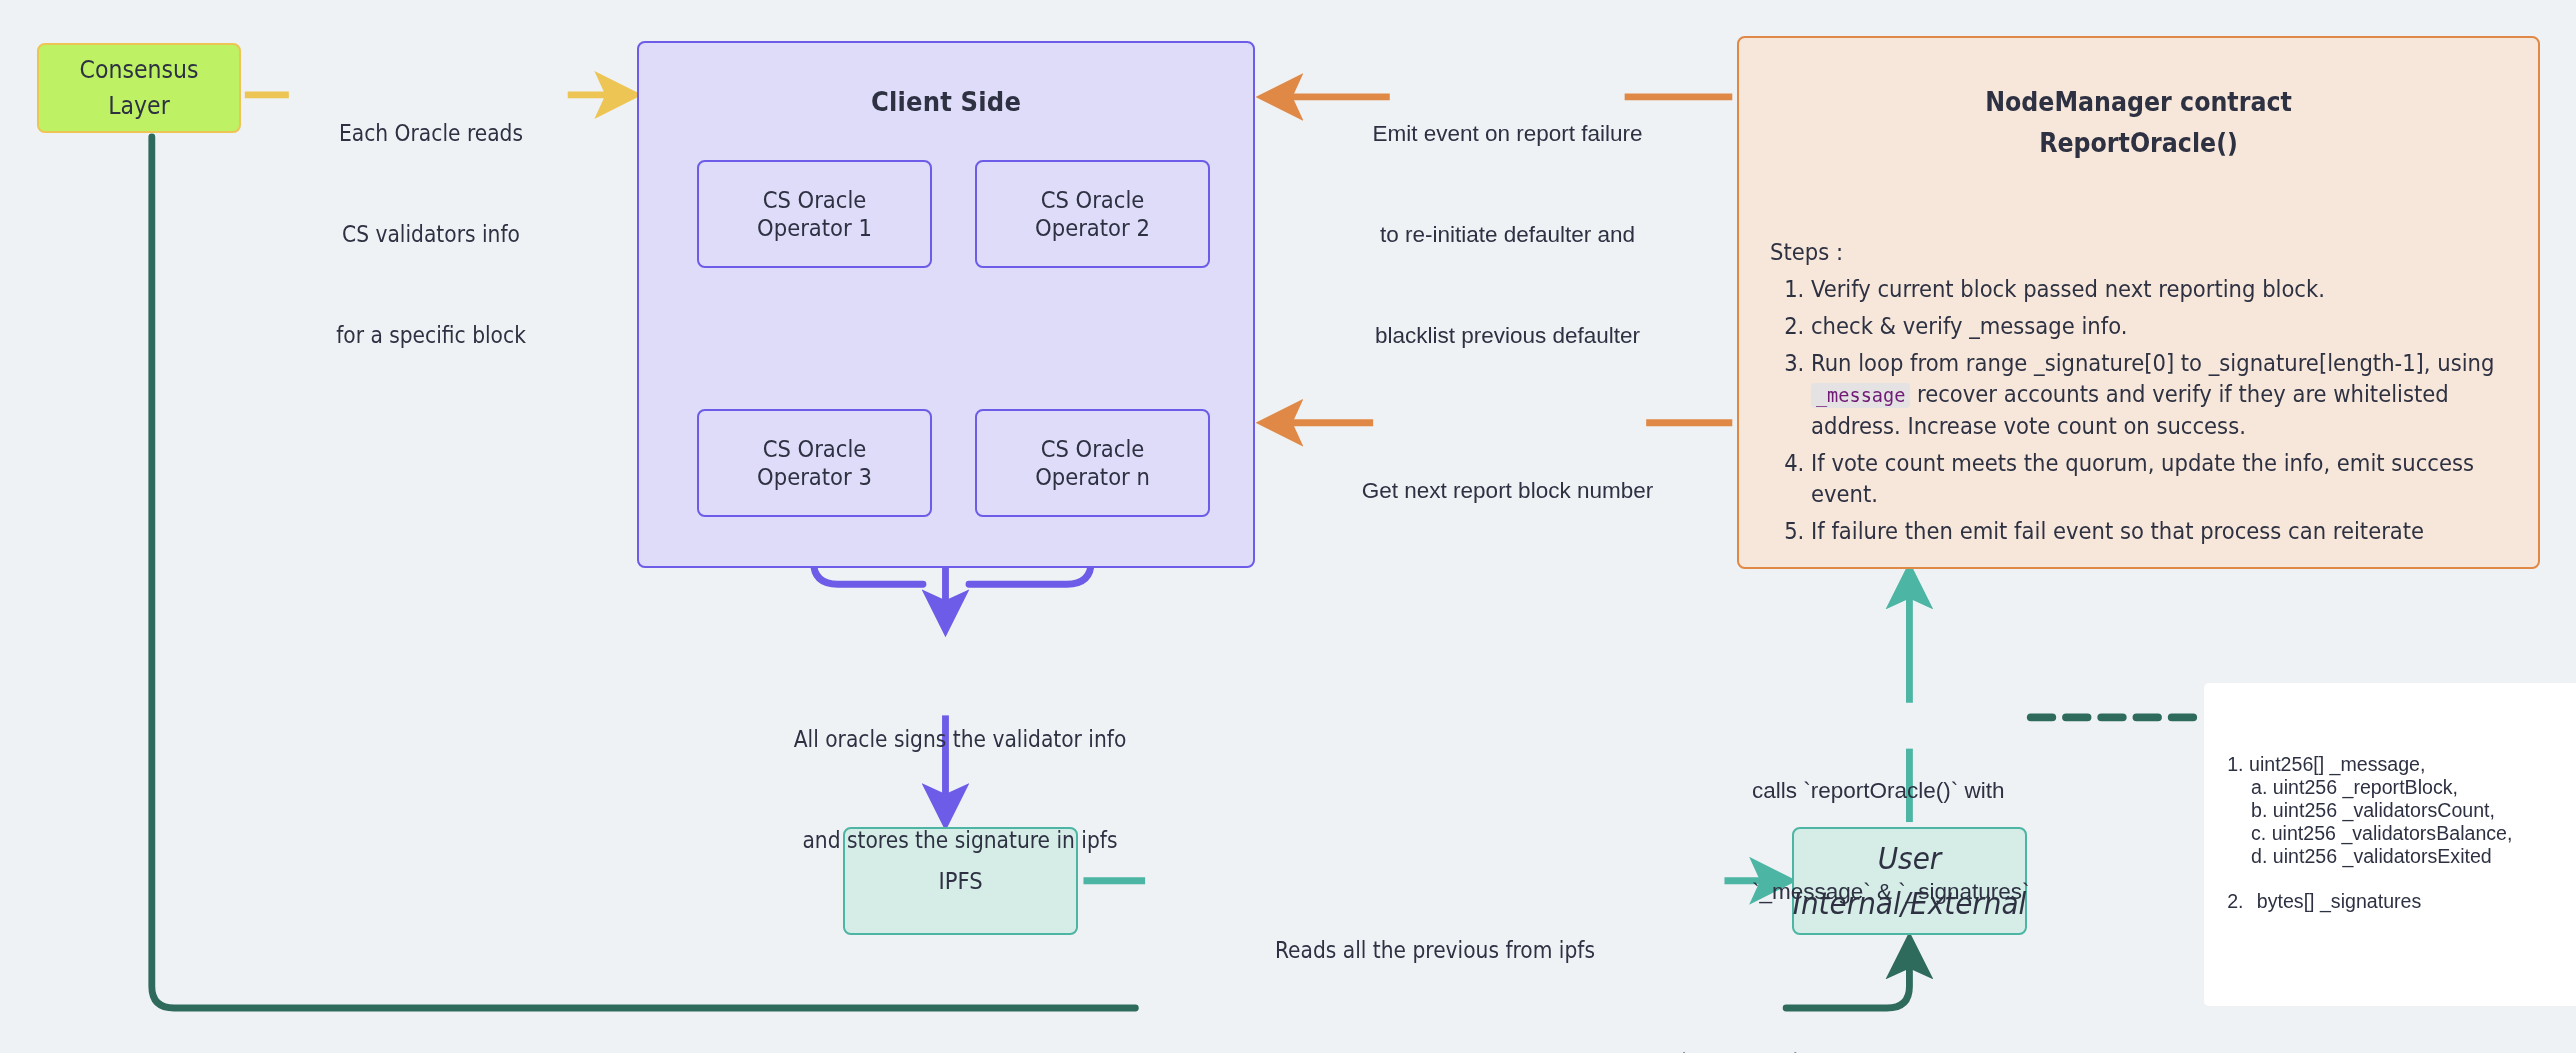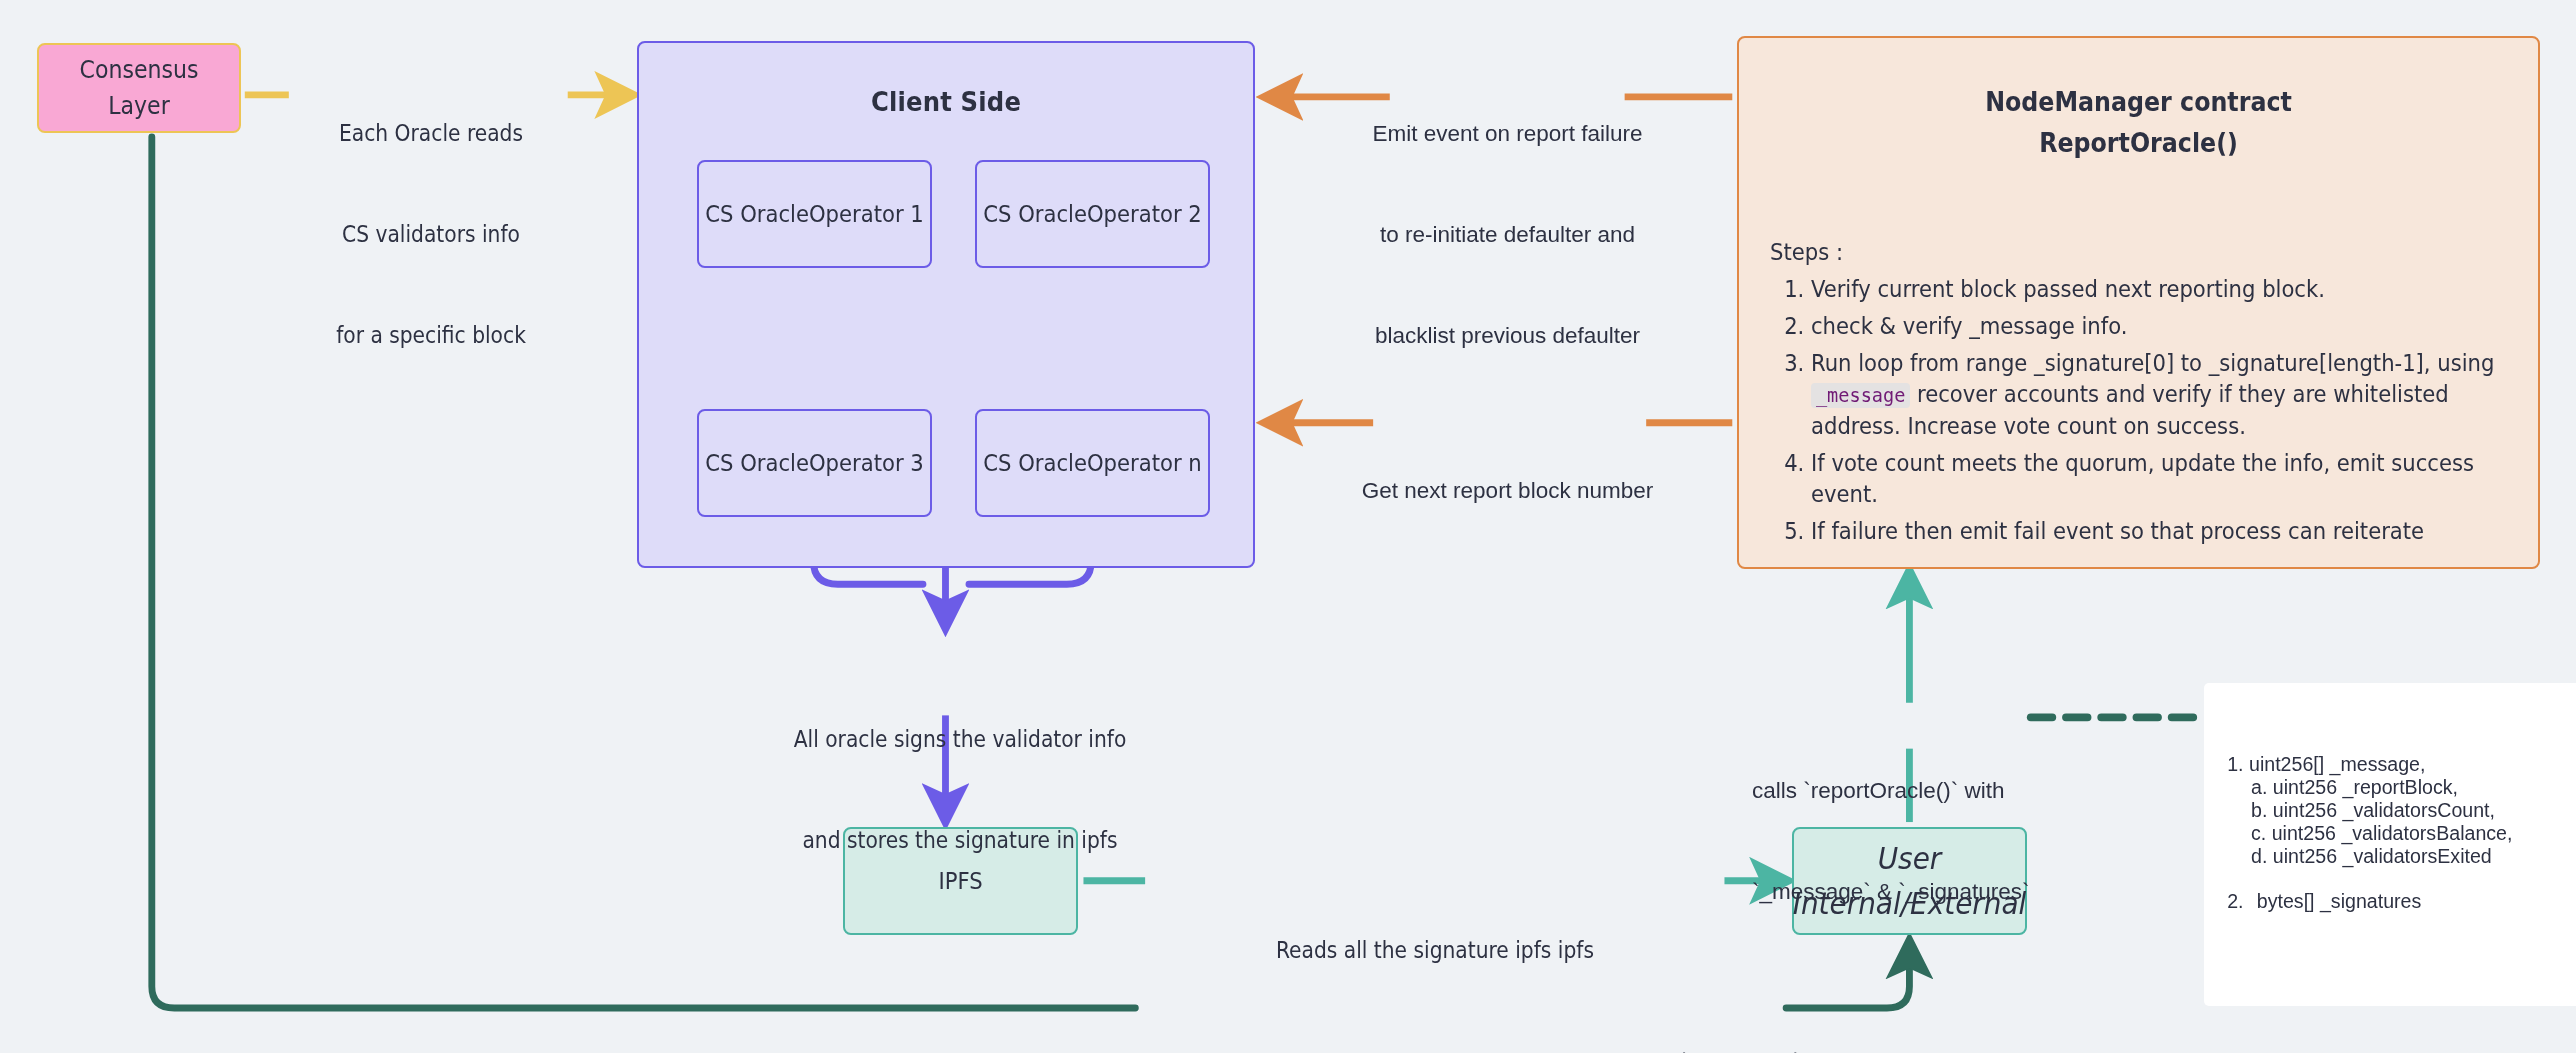--- a/index.html
+++ b/index.html
@@ -31,42 +31,42 @@
     align-items: center;
     justify-content: center;
     text-align: center;
     color: #2d3142;
     font-family: "DejaVu Sans Condensed", "Liberation Sans Narrow", "Liberation Sans", sans-serif;
   }
   .node .line { display: block; line-height: 1.45; white-space: nowrap; }
 
   #node-consensus {
     left: 37px; top: 43px; width: 204px; height: 90px;
-    background: #f9a8d4; border: 2.9px solid #edc555;
+    background: #bef264; border: 2.9px solid #edc555;
     font-size: 24.5px;
   }
   #node-clientside {
     left: 637px; top: 41px; width: 618px; height: 527px;
     background: #dedcf9; border: 2.9px solid #6c5ce7;
     justify-content: flex-start;
   }
   #clientside-title {
     margin-top: 43px;
     font-size: 27px;
     font-weight: bold;
     letter-spacing: 0.2px;
   }
   .oracle-box {
     position: absolute;
     box-sizing: border-box;
     background: #dedcf9;
     border: 2.9px solid #6c5ce7;
     border-radius: 7.8px;
     display: flex;
-    flex-direction: row;
+    flex-direction: column;
     align-items: center;
     justify-content: center;
     text-align: center;
     font-size: 23.5px;
     color: #2d3142;
     font-family: "DejaVu Sans Condensed", "Liberation Sans Narrow", "Liberation Sans", sans-serif;
   }
   #oracle-1 { left: 697px; top: 160px; width: 235px; height: 108px; }
   #oracle-2 { left: 975px; top: 160px; width: 235px; height: 108px; }
   #oracle-3 { left: 697px; top: 409px; width: 235px; height: 108px; }
@@ -310,21 +310,21 @@
   <div class="edge-label lbl-cond" id="lbl-all-sign">
     <div>All oracle signs the validator info</div>
     <div>and stores the signature in ipfs</div>
   </div>
 
   <div class="edge-label lbl-norm" id="lbl-get-next">
     <div>Get next report block number</div>
   </div>
 
   <div class="edge-label lbl-cond" id="lbl-reads-sig">
-    <div>Reads all the signature ipfs ipfs</div>
+    <div>Reads all the previous from ipfs</div>
   </div>
 
   <div class="edge-label lbl-norm" id="lbl-calls-report">
     <div>calls `reportOracle()` with</div>
     <div>`_message` &amp; `_signatures`</div>
   </div>
 
   <div class="edge-label lbl-cond" id="lbl-reads-validator">
     <div>Reads validator info for reporting block &amp; constructs `_message`</div>
   </div>

